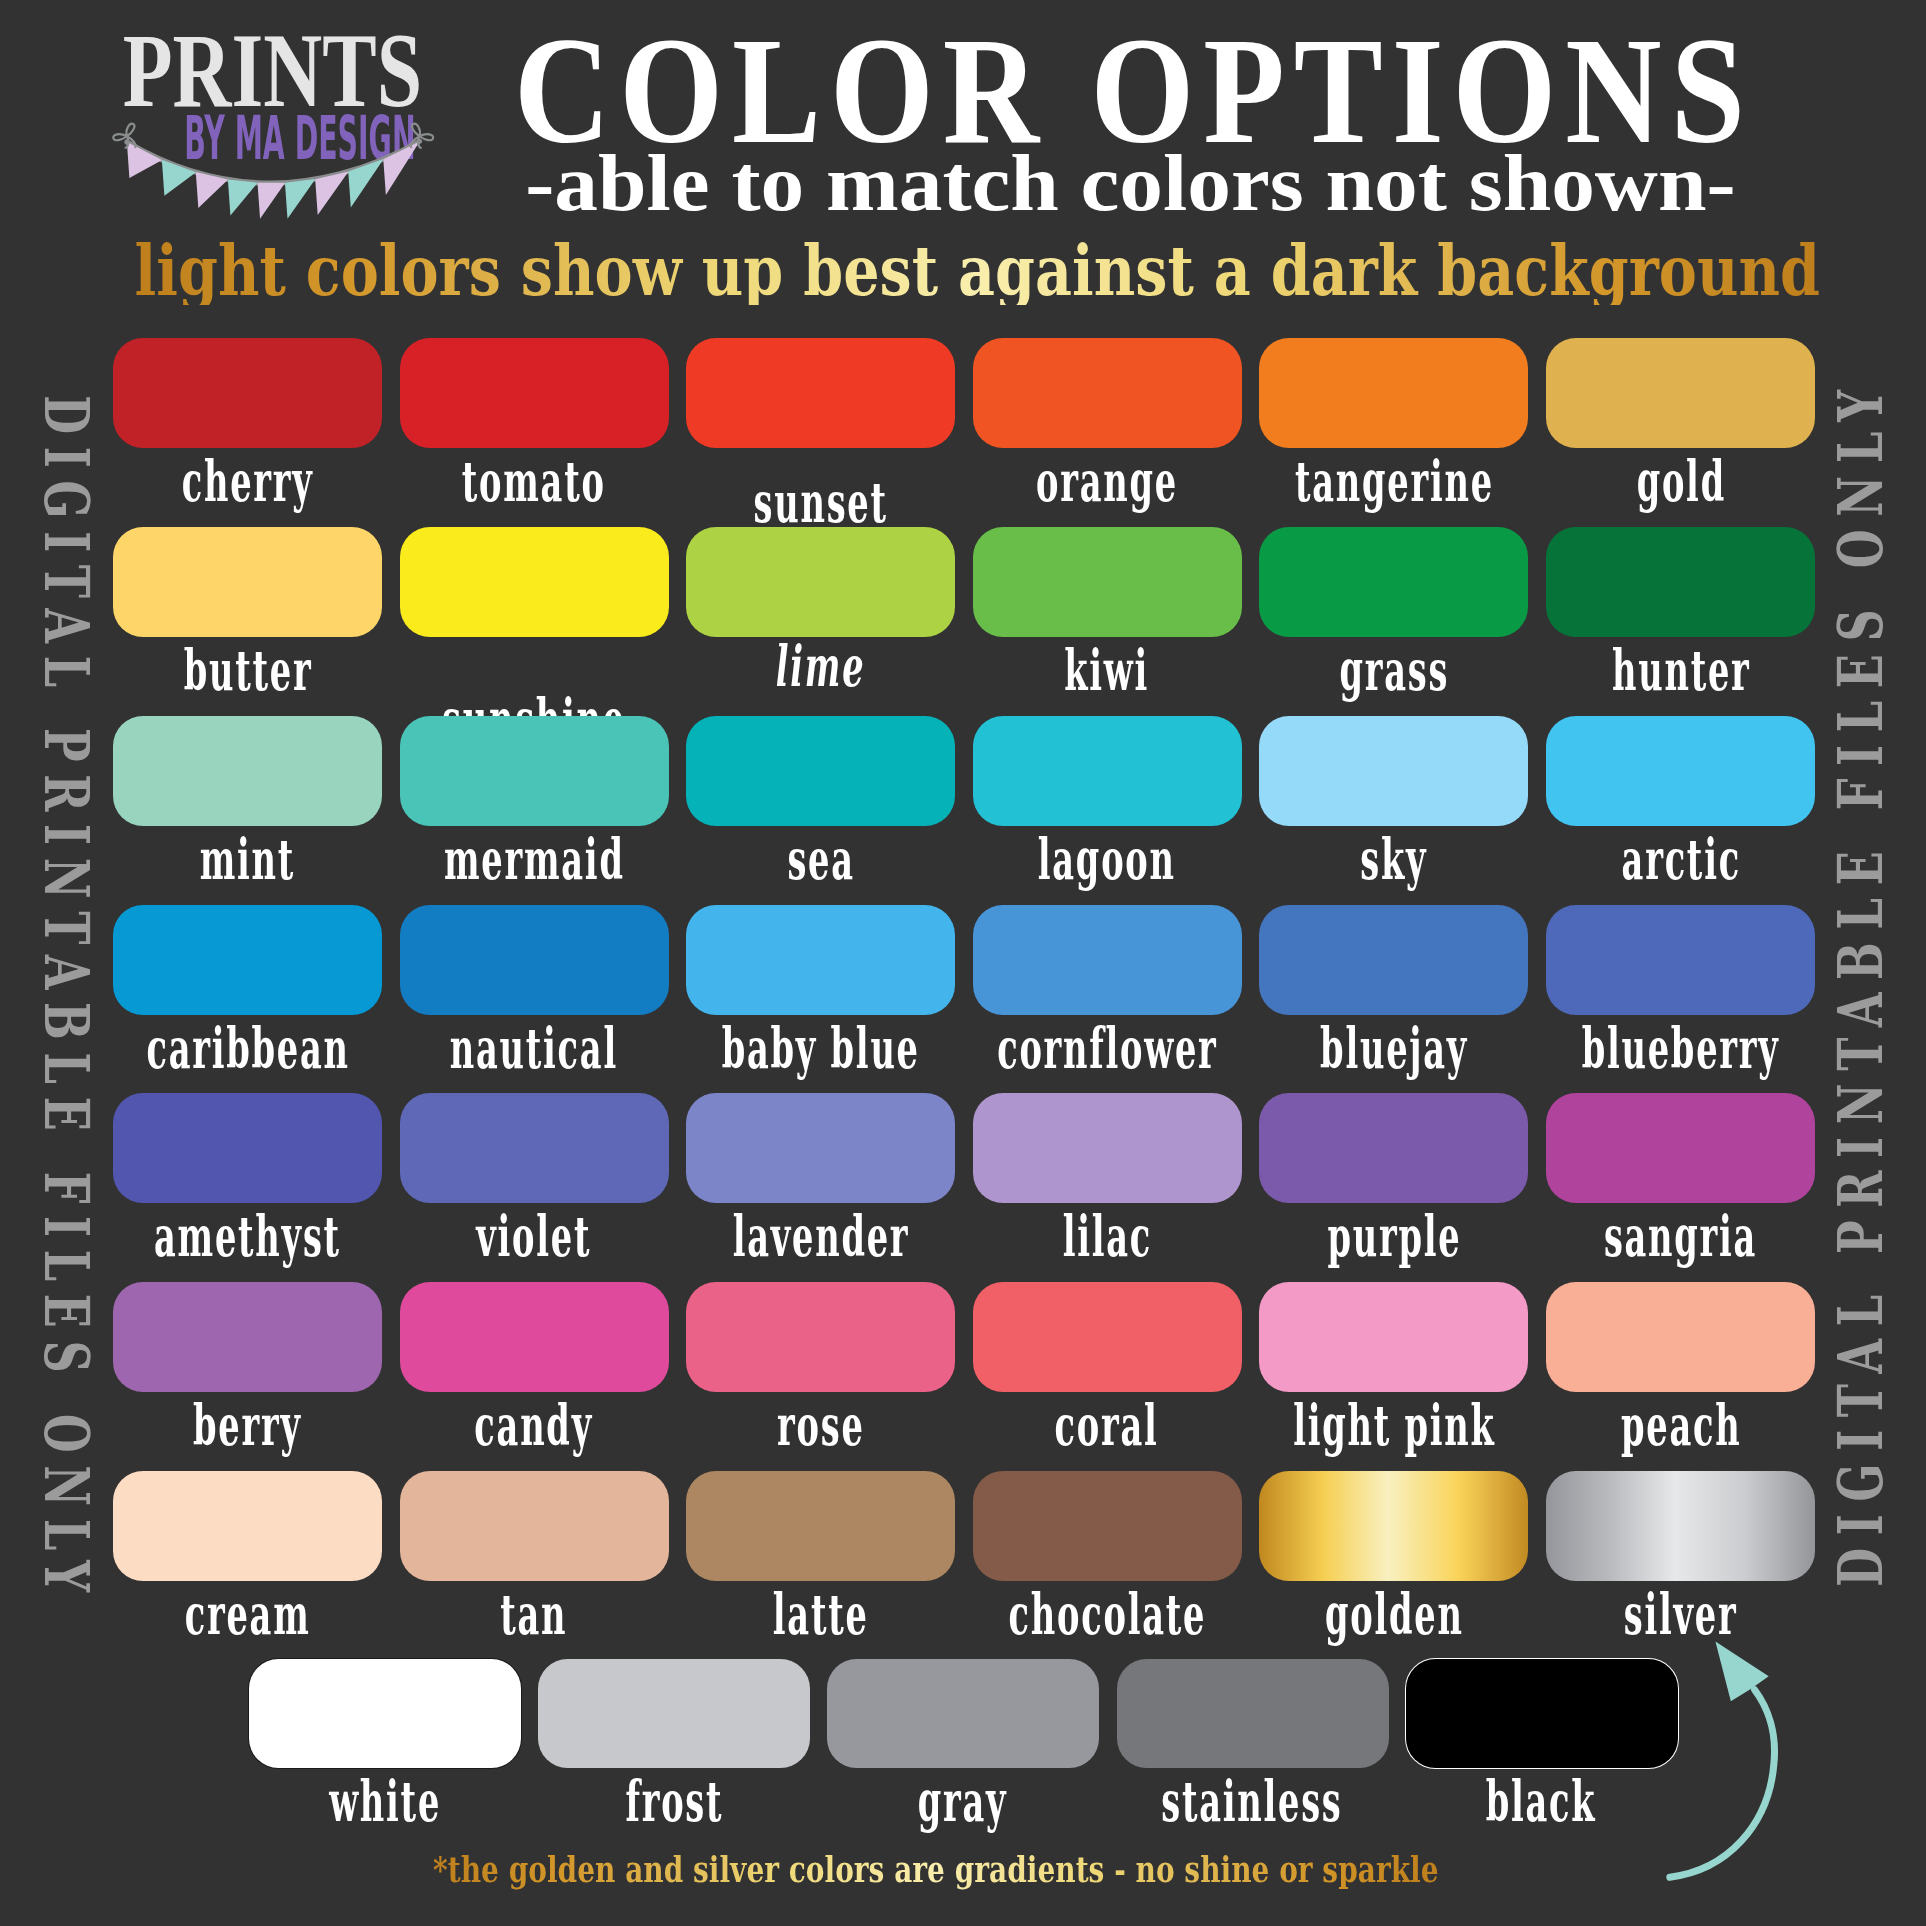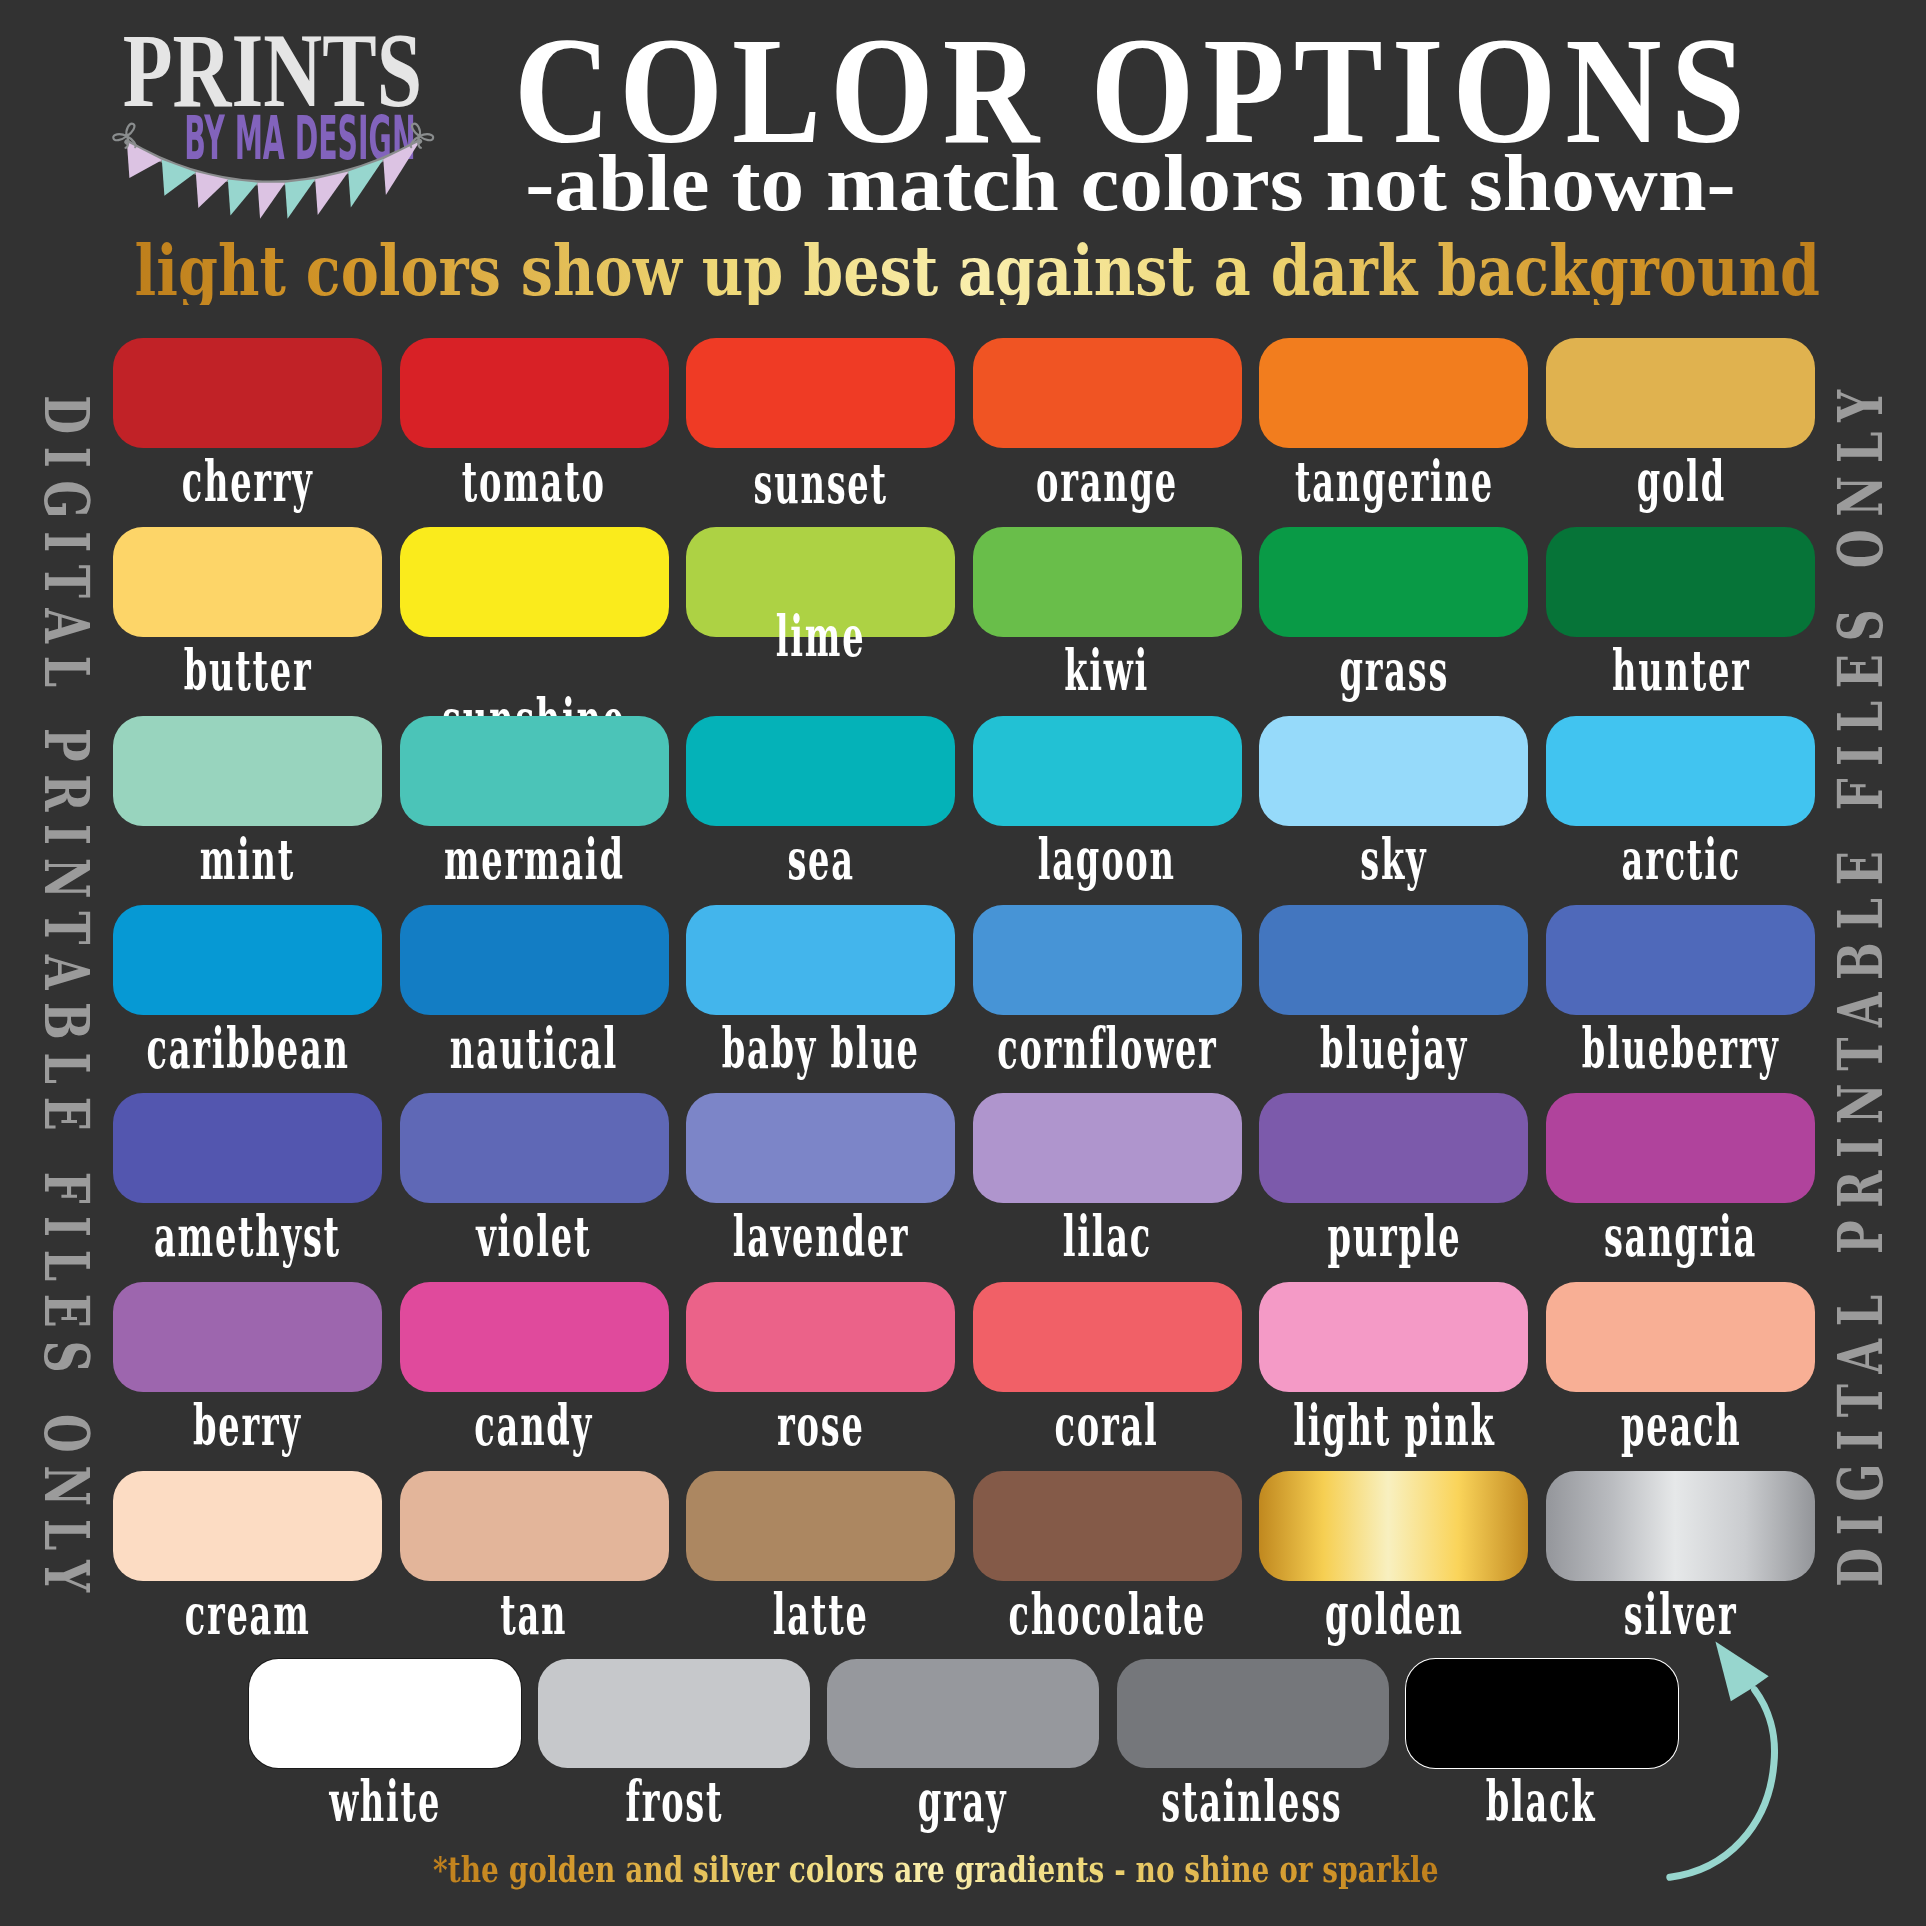--- a/index.html
+++ b/index.html
@@ -93,33 +93,33 @@
 
   <div class="side fit" id="sideL" style="color: rgb(155, 155, 155);"><span>DIGITAL PRINTABLE FILES ONLY</span></div>
   <div class="side fit" id="sideR" style="color: rgb(155, 155, 155);"><span>DIGITAL PRINTABLE FILES ONLY</span></div>
 
   <div id="grid">
       <div class="swatch" style="left: 113px; top: 338px; width: 269px; height: 110px; background: rgb(193, 34, 39);"></div>
       <div class="lbl fit" style="left: -15.4px; top: 453px; width: 526px;"><span>cherry</span></div>
       <div class="swatch" style="left: 400px; top: 338px; width: 269px; height: 110px; background: rgb(216, 33, 38);"></div>
       <div class="lbl fit" style="left: 271px; top: 453px; width: 526px;"><span>tomato</span></div>
       <div class="swatch" style="left: 686px; top: 338px; width: 269px; height: 110px; background: rgb(239, 59, 37);"></div>
-      <div class="lbl fit" style="left: 558px; top: 455px; width: 526px;"><span>sunset</span></div>
+      <div class="lbl fit" style="left: 558px; top: 474px; width: 526px;"><span>sunset</span></div>
       <div class="swatch" style="left: 973px; top: 338px; width: 269px; height: 110px; background: rgb(240, 84, 35);"></div>
       <div class="lbl fit" style="left: 844px; top: 453px; width: 526px;"><span>orange</span></div>
       <div class="swatch" style="left: 1259px; top: 338px; width: 269px; height: 110px; background: rgb(242, 125, 30);"></div>
       <div class="lbl fit" style="left: 1131px; top: 453px; width: 526px;"><span>tangerine</span></div>
       <div class="swatch" style="left: 1546px; top: 338px; width: 269px; height: 110px; background: rgb(224, 178, 79);"></div>
       <div class="lbl fit" style="left: 1418px; top: 453px; width: 526px;"><span>gold</span></div>
       <div class="swatch" style="left: 113px; top: 527px; width: 269px; height: 110px; background: rgb(253, 213, 104);"></div>
       <div class="lbl fit" style="left: -15.4px; top: 642px; width: 526px;"><span>butter</span></div>
       <div class="swatch" style="left: 400px; top: 527px; width: 269px; height: 110px; background: rgb(250, 235, 28);"></div>
       <div class="lbl fit" style="left: 271px; top: 675px; width: 526px; margin-top: 16px;"><span>sunshine</span></div>
       <div class="swatch" style="left: 686px; top: 527px; width: 269px; height: 110px; background: rgb(173, 210, 68);"></div>
-      <div class="lbl fit" style="left: 558px; top: 608px; width: 526px;"><span>lime</span></div>
+      <div class="lbl fit" style="left: 558px; top: 638px; width: 526px; font-style: italic;"><span>lime</span></div>
       <div class="swatch" style="left: 973px; top: 527px; width: 269px; height: 110px; background: rgb(105, 190, 74);"></div>
       <div class="lbl fit" style="left: 844px; top: 642px; width: 526px;"><span>kiwi</span></div>
       <div class="swatch" style="left: 1259px; top: 527px; width: 269px; height: 110px; background: rgb(9, 154, 70);"></div>
       <div class="lbl fit" style="left: 1131px; top: 642px; width: 526px;"><span>grass</span></div>
       <div class="swatch" style="left: 1546px; top: 527px; width: 269px; height: 110px; background: rgb(6, 116, 56);"></div>
       <div class="lbl fit" style="left: 1418px; top: 642px; width: 526px;"><span>hunter</span></div>
       <div class="swatch" style="left: 113px; top: 716px; width: 269px; height: 110px; background: rgb(152, 212, 190);"></div>
       <div class="lbl fit" style="left: -15.4px; top: 831px; width: 526px;"><span>mint</span></div>
       <div class="swatch" style="left: 400px; top: 716px; width: 269px; height: 110px; background: rgb(75, 196, 184);"></div>
       <div class="lbl fit" style="left: 271px; top: 831px; width: 526px;"><span>mermaid</span></div>

